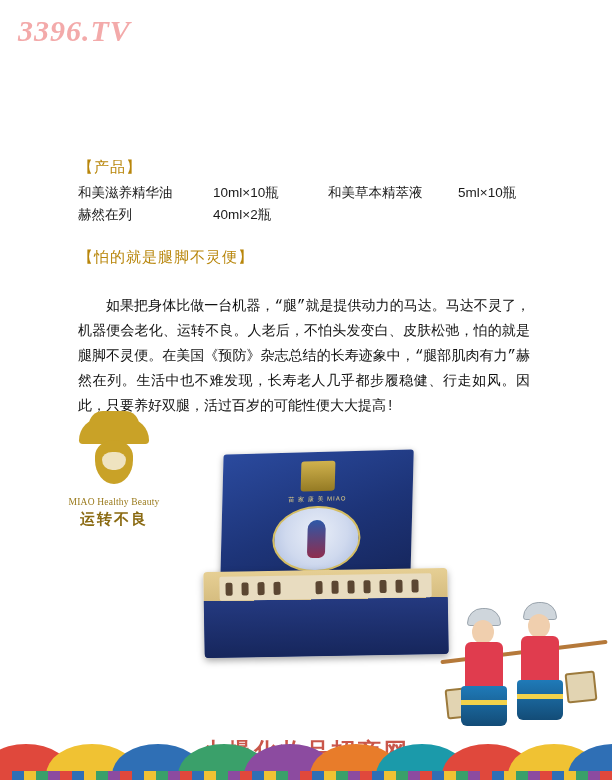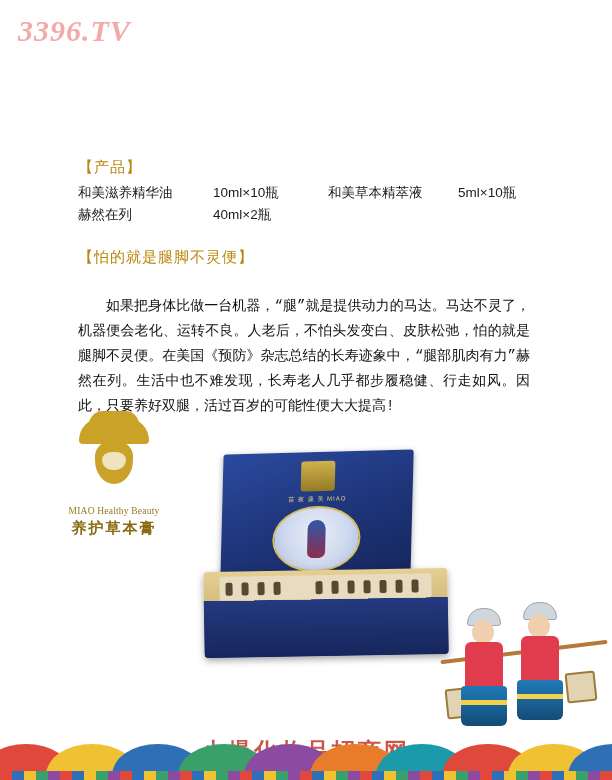--- a/index.html
+++ b/index.html
@@ -123,21 +123,21 @@
     width: 24px;
     height: 18px;
     background: #efe3c0;
     border-radius: 12px 12px 12px 12px / 9px 9px 12px 12px;
   }
   .brand-en {
     font-family: "Liberation Serif", serif;
     font-size: 9.5px;
     color: #9a7a1c;
     letter-spacing: 0.2px;
-    margin-top: 16px;
+    margin-top: 7px;
   }
   .brand-cn {
     font-size: 15px;
     font-weight: bold;
     color: #8a6a12;
     letter-spacing: 2px;
     margin-top: 3px;
   }
 
   
@@ -394,21 +394,21 @@
 <div class="section-heading" id="importance-heading">【怕的就是腿脚不灵便】</div>
 
 <p class="body-copy">如果把身体比做一台机器，“腿”就是提供动力的马达。马达不灵了，机器便会老化、运转不良。人老后，不怕头发变白、皮肤松弛，怕的就是腿脚不灵便。在美国《预防》杂志总结的长寿迹象中，“腿部肌肉有力”赫然在列。生活中也不难发现，长寿老人几乎都步履稳健、行走如风。因此，只要养好双腿，活过百岁的可能性便大大提高!</p>
 
 <div class="brand">
   <div class="brand-emblem">
     <div class="crown"></div>
     <div class="face"></div>
   </div>
   <div class="brand-en">MIAO Healthy Beauty</div>
-  <div class="brand-cn">养护草本膏</div>
+  <div class="brand-cn">运转不良</div>
 </div>
 
 <div class="product-photo">
   <div class="box-lid">
     <div class="lid-top-emblem"></div>
     <div class="lid-top-text">苗 家 康 美 MIAO</div>
     <div class="lid-circle"></div>
   </div>
   <div class="box-base">
     <div class="tray">

